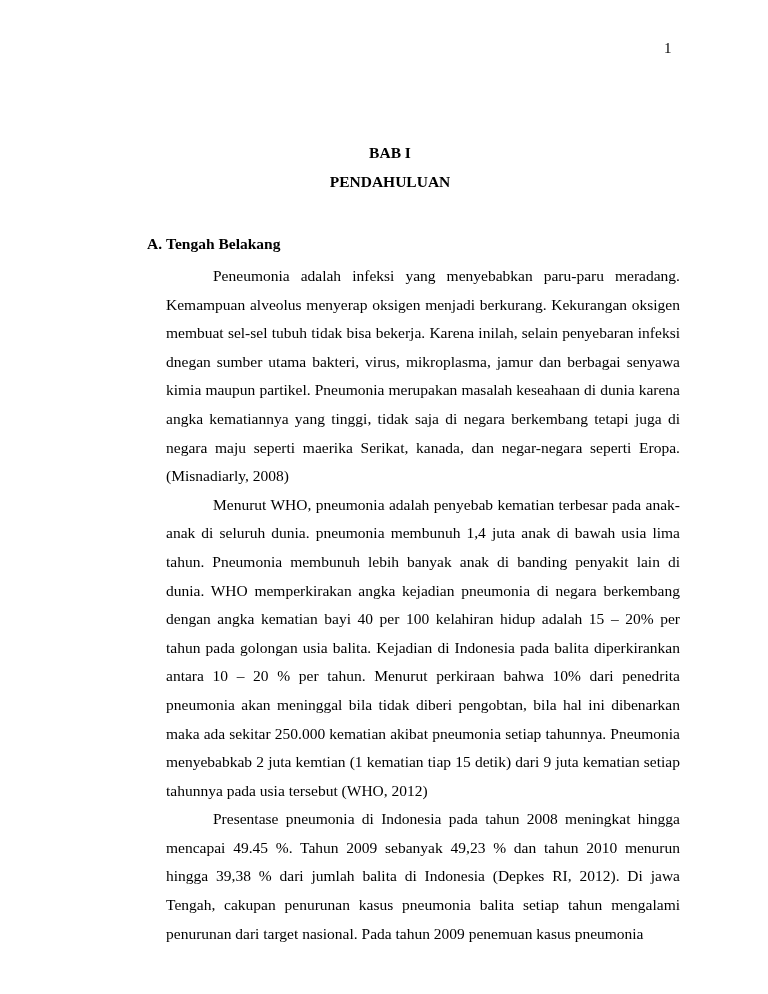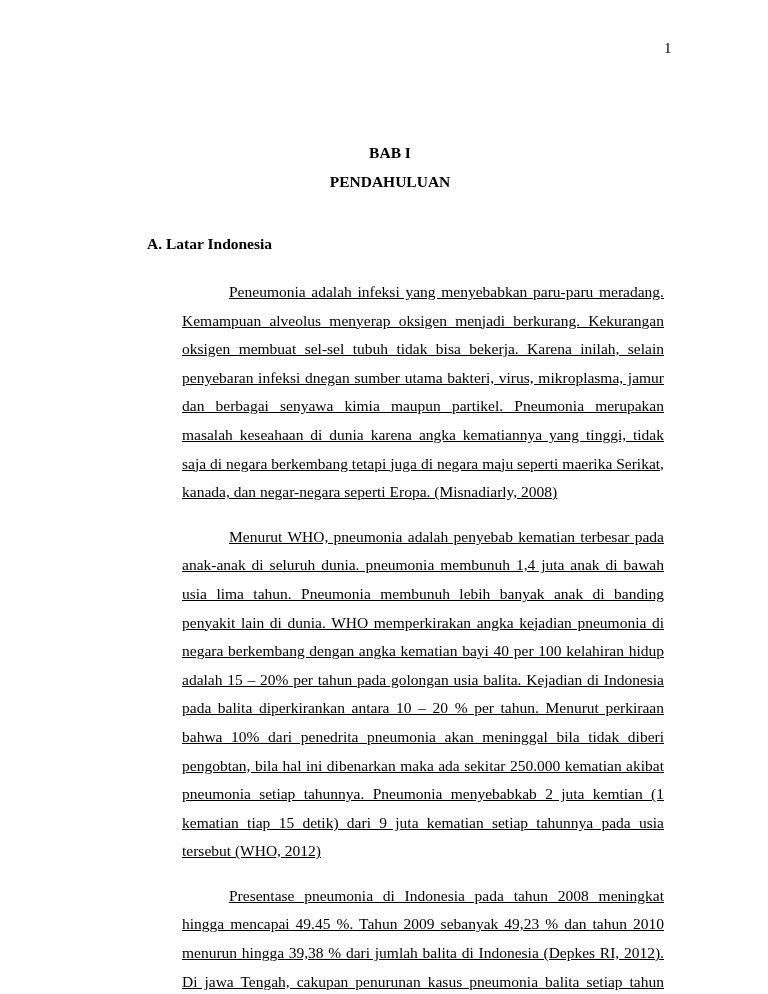--- a/index.html
+++ b/index.html
@@ -7,31 +7,31 @@
          font-family: "Liberation Serif", "DejaVu Serif", serif; color: #000; }
   .page-number { position: absolute; top: 40px; left: 664px; font-size: 15px; }
   .chapter { position: absolute; left: 0; width: 768px; text-align: center;
              font-weight: bold; font-size: 15.5px; }
   .chapter.bab { top: 144px; left: 6px; }
   .chapter.title { top: 173px; left: 6px; }
   .section-heading { position: absolute; top: 235px; left: 147px; font-weight: bold; font-size: 15.5px; }
   .section-heading .letter { display: inline-block; width: 19px; }
   .body-text { position: absolute; top: 262px; left: 166px; width: 514px;
                font-size: 15.5px; line-height: 28.6px; }
-  .body-text p { margin: 16px; text-align: justify; text-indent: 47px; text-decoration: underline; }
+  .body-text p { margin: 0; text-align: justify; text-indent: 47px; }
 </style>
 </head>
 <body>
 
 <div class="page-number">1</div>
 
 <div class="chapter bab">BAB I</div>
 <div class="chapter title">PENDAHULUAN</div>
 
 <div class="section-heading">
-  <span class="letter">A.</span><span>Latar Indonesia</span>
+  <span class="letter">A.</span><span>Tengah Belakang</span>
 </div>
 
 <div class="body-text">
   <p>Peneumonia adalah infeksi yang menyebabkan paru-paru meradang. Kemampuan alveolus menyerap oksigen menjadi berkurang. Kekurangan oksigen membuat sel-sel tubuh tidak bisa bekerja. Karena inilah, selain penyebaran infeksi dnegan sumber utama bakteri, virus, mikroplasma, jamur dan berbagai senyawa kimia maupun partikel. Pneumonia merupakan masalah keseahaan di dunia karena angka kematiannya yang tinggi, tidak saja di negara berkembang tetapi juga di negara maju seperti maerika Serikat, kanada, dan negar-negara seperti Eropa. (Misnadiarly, 2008)</p>
   <p>Menurut WHO, pneumonia adalah penyebab kematian terbesar pada anak-anak di seluruh dunia. pneumonia membunuh 1,4 juta anak di bawah usia lima tahun. Pneumonia membunuh lebih banyak anak di banding penyakit lain di dunia. WHO memperkirakan angka kejadian pneumonia di negara berkembang dengan angka kematian bayi 40 per 100 kelahiran hidup adalah 15 – 20% per tahun pada golongan usia balita. Kejadian di Indonesia pada balita diperkirankan antara 10 – 20 % per tahun. Menurut perkiraan bahwa 10% dari penedrita pneumonia akan meninggal bila tidak diberi pengobtan, bila hal ini dibenarkan maka ada sekitar 250.000 kematian akibat pneumonia setiap tahunnya. Pneumonia menyebabkab 2 juta kemtian (1 kematian tiap 15 detik) dari 9 juta kematian setiap tahunnya pada usia tersebut (WHO, 2012)</p>
   <p>Presentase pneumonia di Indonesia pada tahun 2008 meningkat hingga mencapai 49.45 %. Tahun 2009 sebanyak 49,23 % dan tahun 2010 menurun hingga 39,38 % dari jumlah balita di Indonesia (Depkes RI, 2012). Di jawa Tengah, cakupan penurunan kasus pneumonia balita setiap tahun mengalami penurunan dari target nasional. Pada tahun 2009 penemuan kasus pneumonia</p>
 </div>
 
 </body></html>

